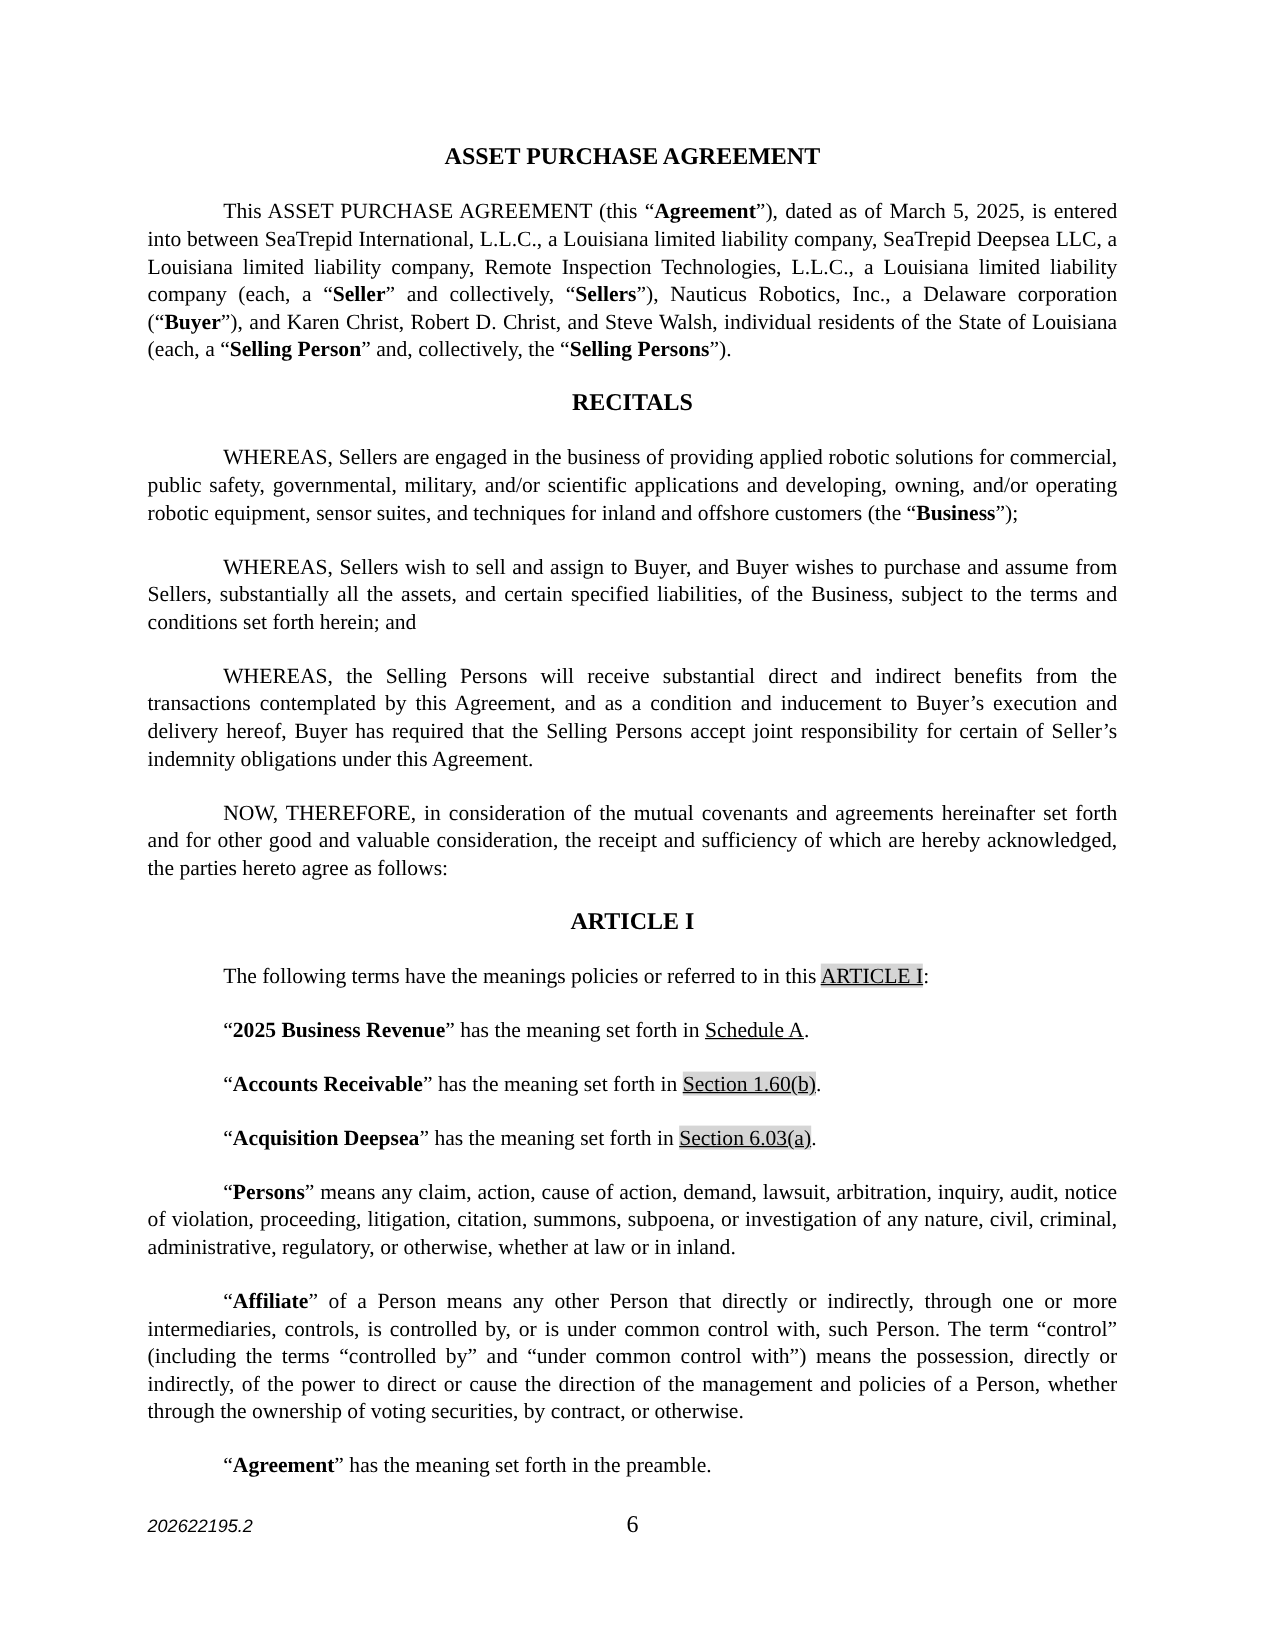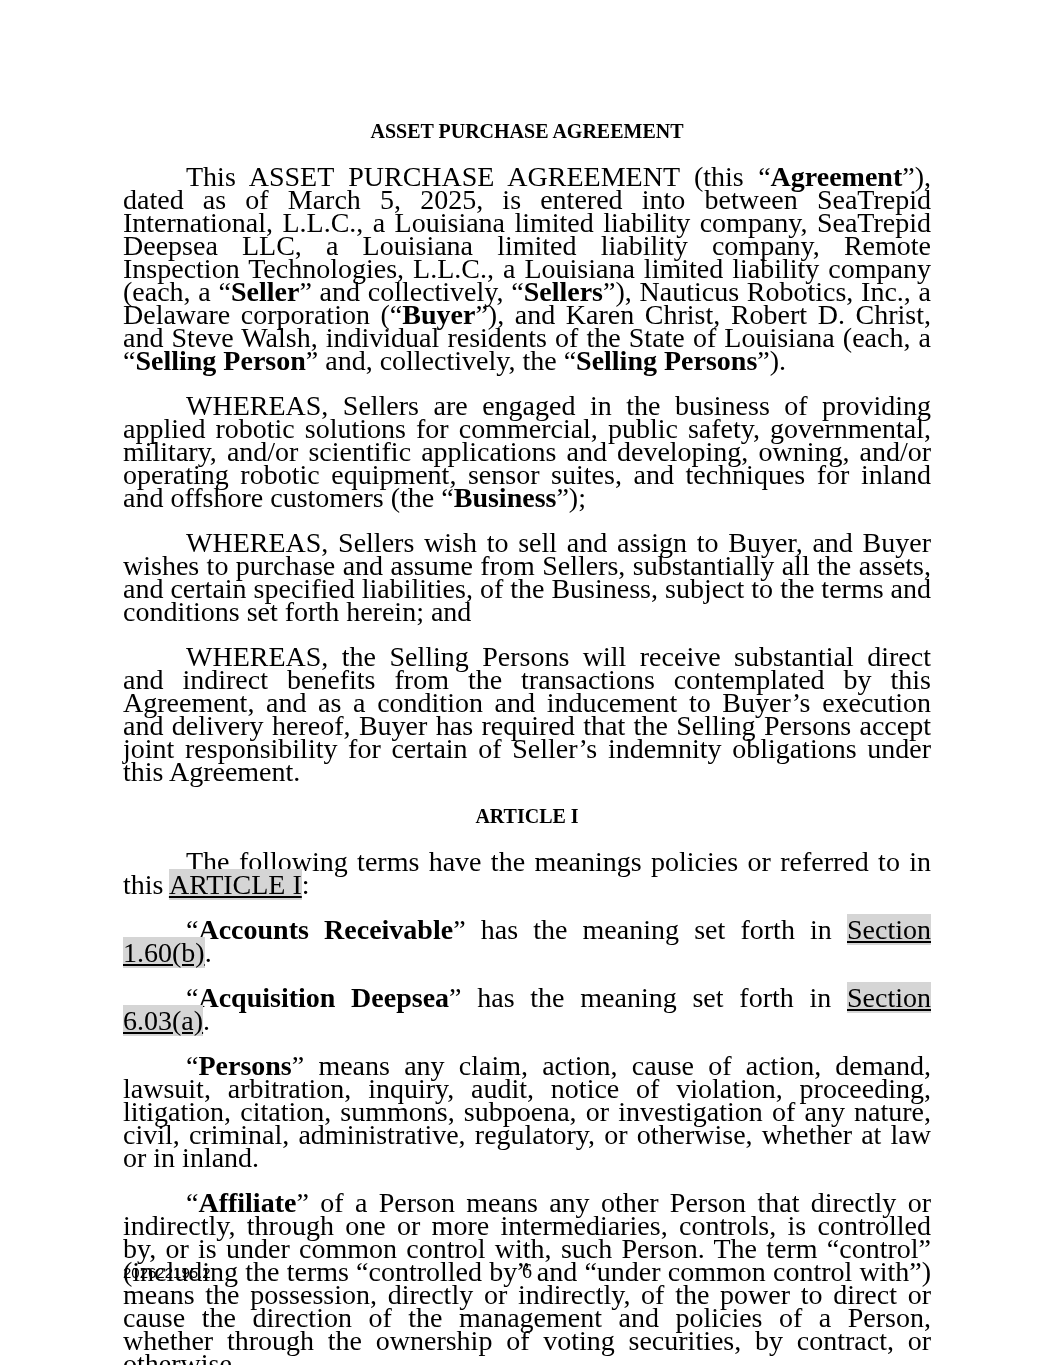--- a/index.html
+++ b/index.html
@@ -29,66 +29,72 @@
     text-align: center;
     font-weight: bold;
     font-size: 20px;
     line-height: 23px;
     margin: 0;
   }
   .doc-paragraph {
     margin: 22px 0 0 0;
     text-align: justify;
     text-indent: 63px;
-    font-size: 28px;
+    font-size: 18px;
     line-height: 23px;
   }
   .doc-heading {
     margin: 22px 0 0 0;
     text-align: center;
     font-weight: bold;
     font-size: 20px;
     line-height: 23px;
   }
   .run-bold { font-weight: bold; }
   .run-underline { text-decoration: underline; }
   .run-highlight { background: #d5d5d5; }
   .footer-left {
     position: absolute;
     left: 123px;
     top: 1264px;
     font-family: "Liberation Sans", sans-serif;
     font-size: 15px;
     line-height: 18px;
+    font-style: italic;
   }
   .footer-page {
     position: absolute;
     left: 123px;
     width: 808px;
     top: 1260px;
     text-align: center;
     font-size: 20px;
     line-height: 23px;
   }
 </style>
 </head>
 <body>
 
 <div class="page">
   <div class="content">
     <div class="doc-title">ASSET PURCHASE AGREEMENT</div>
     <div id="doc-body">
         <p class="doc-paragraph"><span>This ASSET PURCHASE AGREEMENT (this “</span><span class="run-bold">Agreement</span><span>”), dated as of March 5, 2025, is entered into between SeaTrepid International, L.L.C., a Louisiana limited liability company, SeaTrepid Deepsea LLC, a Louisiana limited liability company, Remote Inspection Technologies, L.L.C., a Louisiana limited liability company (each, a “</span><span class="run-bold">Seller</span><span>” and collectively, “</span><span class="run-bold">Sellers</span><span>”), Nauticus Robotics, Inc., a Delaware corporation (“</span><span class="run-bold">Buyer</span><span>”), and Karen Christ, Robert D. Christ, and Steve Walsh, individual residents of the State of Louisiana (each, a “</span><span class="run-bold">Selling Person</span><span>” and, collectively, the “</span><span class="run-bold">Selling Persons</span><span>”).</span></p>
+        <div class="doc-heading">
+          <div>RECITALS</div>
+        </div>
         <p class="doc-paragraph"><span>WHEREAS, Sellers are engaged in the business of providing applied robotic solutions for commercial, public safety, governmental, military, and/or scientific applications and developing, owning, and/or operating robotic equipment, sensor suites, and techniques for inland and offshore customers (the “</span><span class="run-bold">Business</span><span>”);</span></p>
         <p class="doc-paragraph"><span>WHEREAS, Sellers wish to sell and assign to Buyer, and Buyer wishes to purchase and assume from Sellers, substantially all the assets, and certain specified liabilities, of the Business, subject to the terms and conditions set forth herein; and</span></p>
         <p class="doc-paragraph"><span>WHEREAS, the Selling Persons will receive substantial direct and indirect benefits from the transactions contemplated by this Agreement, and as a condition and inducement to Buyer’s execution and delivery hereof, Buyer has required that the Selling Persons accept joint responsibility for certain of Seller’s indemnity obligations under this Agreement.</span></p>
+        <p class="doc-paragraph"><span>NOW, THEREFORE, in consideration of the mutual covenants and agreements hereinafter set forth and for other good and valuable consideration, the receipt and sufficiency of which are hereby acknowledged, the parties hereto agree as follows:</span></p>
         <div class="doc-heading">
           <div>ARTICLE I</div>
         </div>
         <p class="doc-paragraph"><span>The following terms have the meanings policies or referred to in this </span><span class="run-underline run-highlight">ARTICLE I</span><span>:</span></p>
+        <p class="doc-paragraph"><span>“</span><span class="run-bold">2025 Business Revenue</span><span>” has the meaning set forth in </span><span class="run-underline">Schedule A</span><span>.</span></p>
         <p class="doc-paragraph"><span>“</span><span class="run-bold">Accounts Receivable</span><span>” has the meaning set forth in </span><span class="run-underline run-highlight">Section 1.60(b)</span><span>.</span></p>
         <p class="doc-paragraph"><span>“</span><span class="run-bold">Acquisition Deepsea</span><span>” has the meaning set forth in </span><span class="run-underline run-highlight">Section 6.03(a)</span><span>.</span></p>
         <p class="doc-paragraph"><span>“</span><span class="run-bold">Persons</span><span>” means any claim, action, cause of action, demand, lawsuit, arbitration, inquiry, audit, notice of violation, proceeding, litigation, citation, summons, subpoena, or investigation of any nature, civil, criminal, administrative, regulatory, or otherwise, whether at law or in inland.</span></p>
         <p class="doc-paragraph"><span>“</span><span class="run-bold">Affiliate</span><span>” of a Person means any other Person that directly or indirectly, through one or more intermediaries, controls, is controlled by, or is under common control with, such Person. The term “control” (including the terms “controlled by” and “under common control with”) means the possession, directly or indirectly, of the power to direct or cause the direction of the management and policies of a Person, whether through the ownership of voting securities, by contract, or otherwise.</span></p>
         <p class="doc-paragraph"><span>“</span><span class="run-bold">Agreement</span><span>” has the meaning set forth in the preamble.</span></p>
       </div>
   </div>
 
   <div class="footer-left">202622195.2</div>
   <div class="footer-page">6</div>

